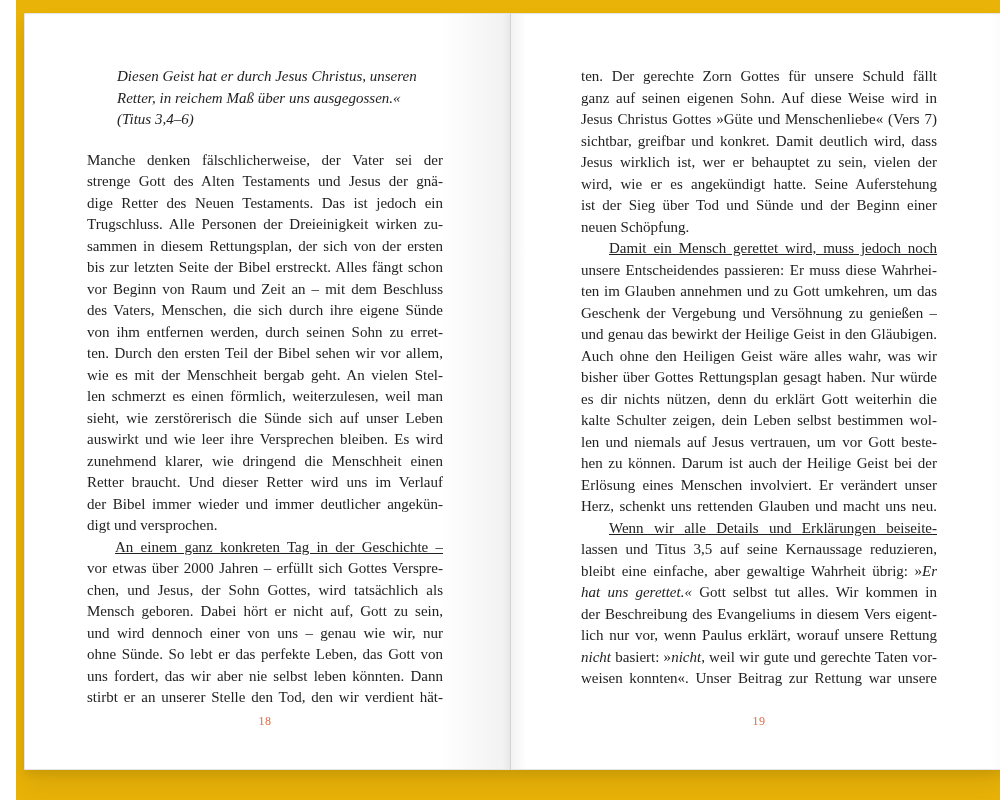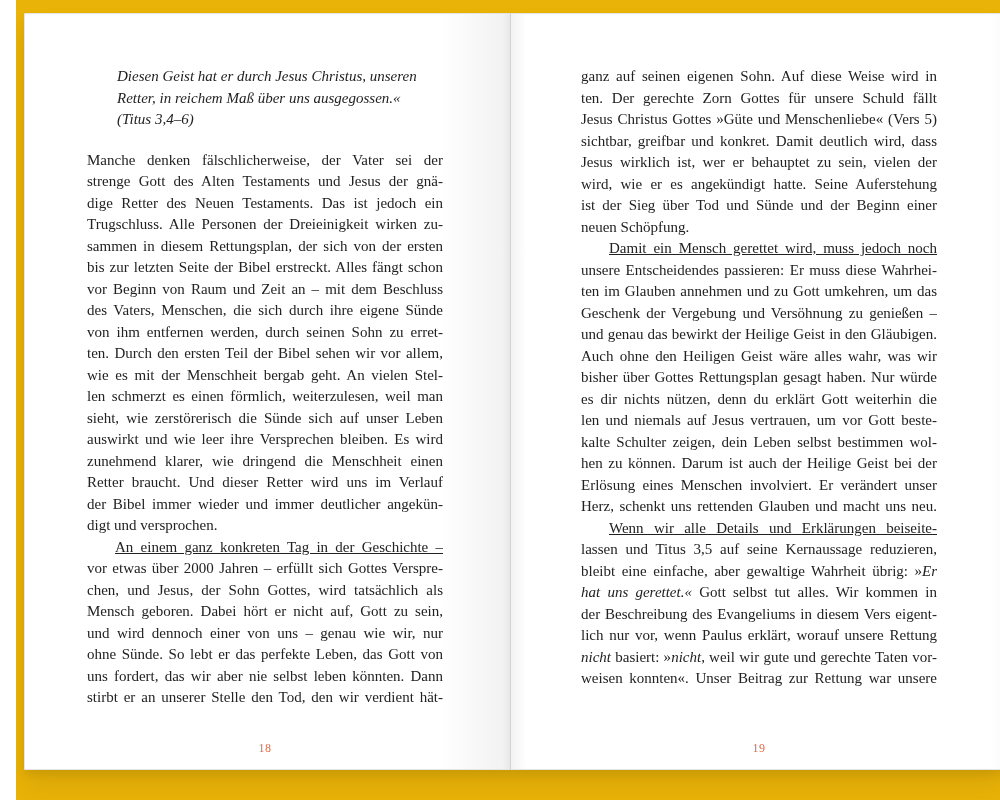--- a/index.html
+++ b/index.html
@@ -88,21 +88,21 @@
     text-align-last: justify;
   }
   .quote .line,
   .line.noj {
     text-align: left;
     text-align-last: left;
   }
   .line.ind { text-indent: 28px; text-decoration: underline; }
   em { font-style: italic; }
   .folio {
-    position: absolute; bottom: 14px;
+    position: absolute; bottom: 41px;
     font-size: 12px; line-height: 14px;
     letter-spacing: 0.5px;
     text-align: center;
     color: #e06a45;
   }
   .page-left  .folio { left: 62px; width: 356px; }
   .page-right .folio { left: 70px; width: 356px; }
 </style>
 </head>
 <body>
@@ -147,38 +147,38 @@
           </div>
       </div>
       <div class="folio" style="color: rgb(224, 106, 69);">18</div>
     </section>
 
     <div class="spine"></div>
 
     <section class="page page-right">
       <div class="text-block">
         <div class="body">
+            <div class="line">ten. Der gerechte Zorn Gottes für unsere Schuld fällt</div>
             <div class="line">ganz auf seinen eigenen Sohn. Auf diese Weise wird in</div>
-            <div class="line">ten. Der gerechte Zorn Gottes für unsere Schuld fällt</div>
-            <div class="line">Jesus Christus Gottes »Güte und Menschenliebe« (Vers 5)</div>
+            <div class="line">Jesus Christus Gottes »Güte und Menschenliebe« (Vers 7)</div>
             <div class="line">sichtbar, greifbar und konkret. Damit deutlich wird, dass</div>
             <div class="line">Jesus wirklich ist, wer er behauptet zu sein, vielen der</div>
             <div class="line">wird, wie er es angekündigt hatte. Seine Auferstehung</div>
             <div class="line">ist der Sieg über Tod und Sünde und der Beginn einer</div>
             <div class="line noj">neuen Schöpfung.</div>
             <div class="line ind">Damit ein Mensch gerettet wird, muss jedoch noch</div>
             <div class="line">unsere Entscheidendes passieren: Er muss diese Wahrhei-</div>
             <div class="line">ten im Glauben annehmen und zu Gott umkehren, um das</div>
             <div class="line">Geschenk der Vergebung und Versöhnung zu genießen –</div>
             <div class="line">und genau das bewirkt der Heilige Geist in den Gläubigen.</div>
             <div class="line">Auch ohne den Heiligen Geist wäre alles wahr, was wir</div>
             <div class="line">bisher über Gottes Rettungsplan gesagt haben. Nur würde</div>
             <div class="line">es dir nichts nützen, denn du erklärt Gott weiterhin die</div>
+            <div class="line">kalte Schulter zeigen, dein Leben selbst bestimmen wol-</div>
             <div class="line">len und niemals auf Jesus vertrauen, um vor Gott beste-</div>
-            <div class="line">kalte Schulter zeigen, dein Leben selbst bestimmen wol-</div>
             <div class="line">hen zu können. Darum ist auch der Heilige Geist bei der</div>
             <div class="line">Erlösung eines Menschen involviert. Er verändert unser</div>
             <div class="line">Herz, schenkt uns rettenden Glauben und macht uns neu.</div>
             <div class="line ind">Wenn wir alle Details und Erklärungen beiseite-</div>
             <div class="line">lassen und Titus 3,5 auf seine Kernaussage reduzieren,</div>
             <div class="line"><span>bleibt eine einfache, aber gewaltige Wahrheit übrig: »</span><em>Er</em></div>
             <div class="line"><em>hat uns gerettet.«</em><span> Gott selbst tut alles. Wir kommen in</span></div>
             <div class="line">der Beschreibung des Evangeliums in diesem Vers eigent-</div>
             <div class="line">lich nur vor, wenn Paulus erklärt, worauf unsere Rettung</div>
             <div class="line"><em>nicht</em><span> basiert: »</span><em>nicht</em><span>, weil wir gute und gerechte Taten vor-</span></div>

